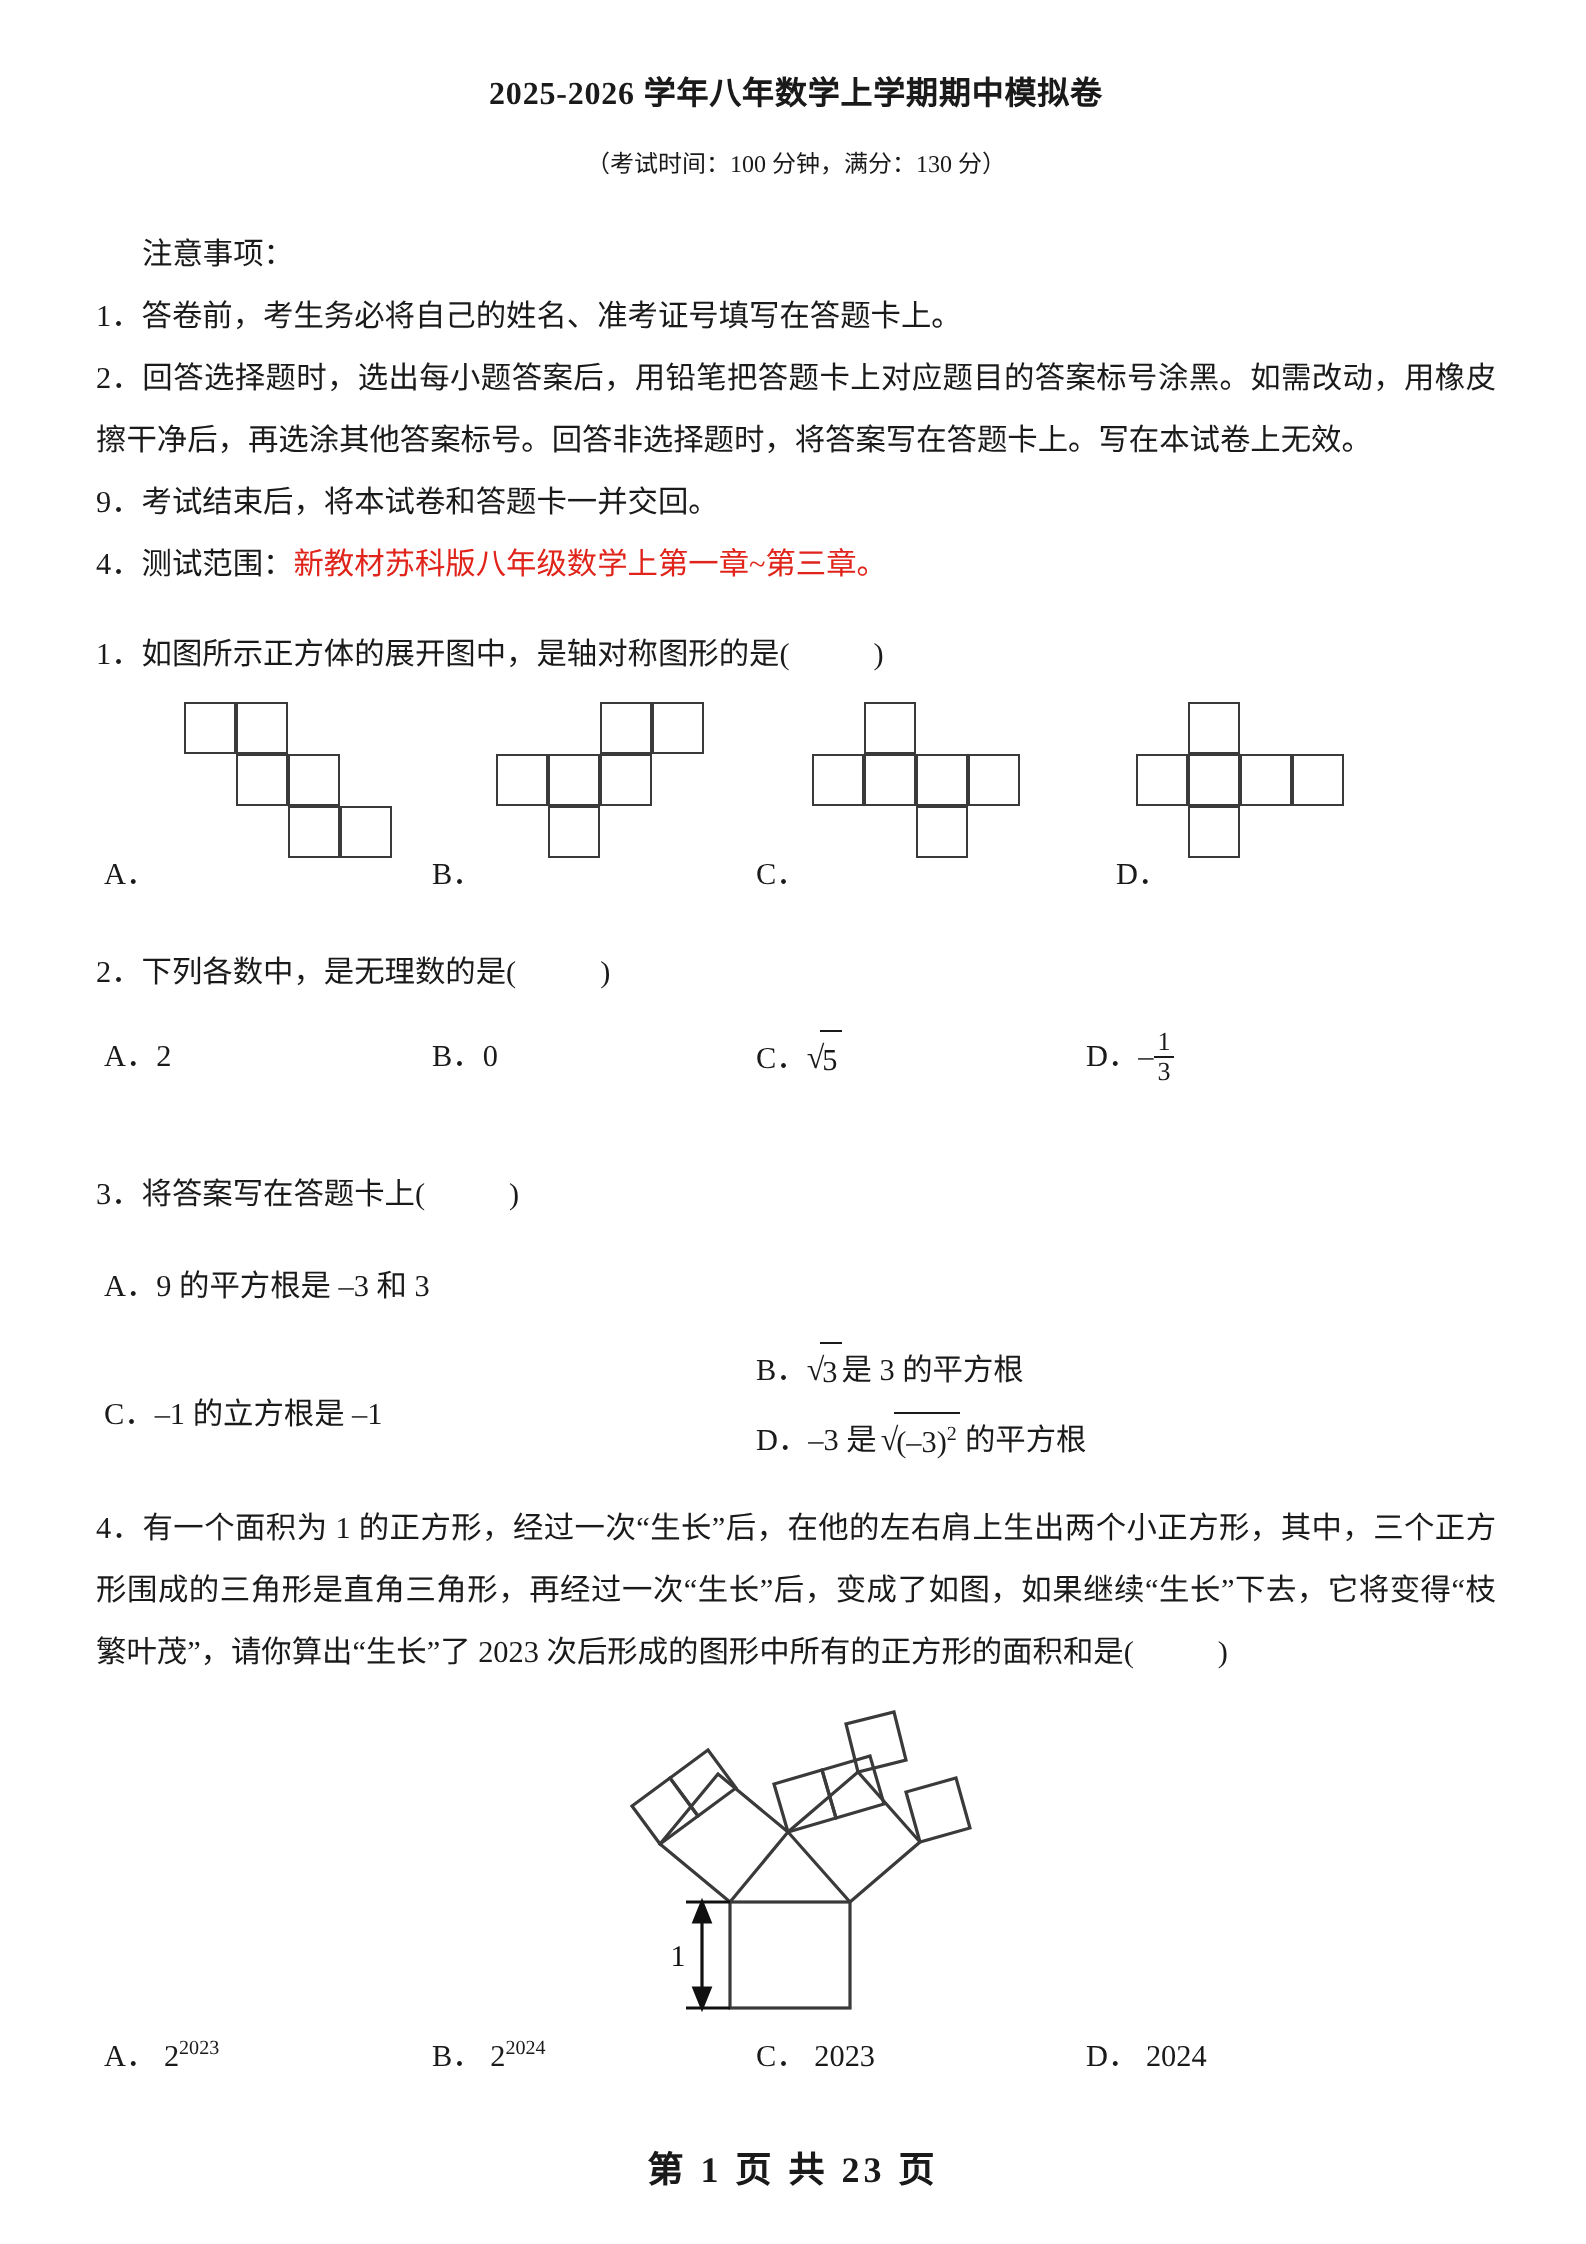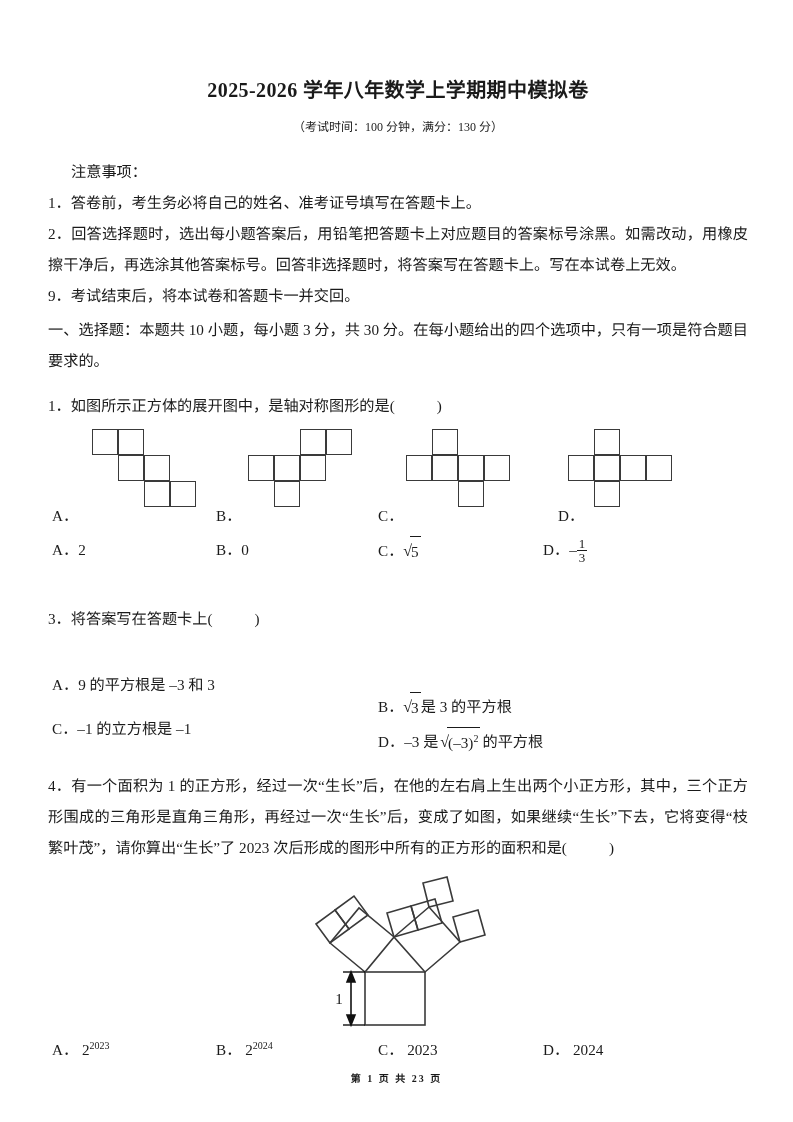--- a/index.html
+++ b/index.html
@@ -25,25 +25,25 @@
   .content {
     position: absolute;
     left: 48px;
     top: 0;
     width: 700px;
   }
 
   
   .doc-title {
     text-align: center;
-    font-size: 20px;
+    font-size: 16px;
     font-weight: 700;
     letter-spacing: 0.4px;
     margin: 0;
-    padding-top: 78px;
+    padding-top: 38px;
     line-height: 1.2;
   }
   .doc-subtitle {
     text-align: center;
     font-size: 12px;
     font-weight: 400;
     margin: 0;
     padding-top: 18px;
     line-height: 1.2;
   }
@@ -153,40 +153,40 @@
   }
   .fig-tree svg { position: absolute; left: 255px; top: 0; }
 
   
   .footer {
     position: absolute;
     left: 0;
     top: 1070px;
     width: 793px;
     text-align: center;
-    font-size: 10px;
+    font-size: 18px;
     font-weight: 700;
     letter-spacing: 2px;
   }
 </style>
 </head>
 <body>
 
 <div class="page">
   <div class="content">
 
     <div class="doc-title">2025-2026 学年八年数学上学期期中模拟卷</div>
     <div class="doc-subtitle">（考试时间：100 分钟，满分：130 分）</div>
 
     <p class="para notice-head">注意事项：</p>
     <p class="para">1．答卷前，考生务必将自己的姓名、准考证号填写在答题卡上。</p>
     <p class="para">2．回答选择题时，选出每小题答案后，用铅笔把答题卡上对应题目的答案标号涂黑。如需改动，用橡皮擦干净后，再选涂其他答案标号。回答非选择题时，将答案写在答题卡上。写在本试卷上无效。</p>
     <p class="para">9．考试结束后，将本试卷和答题卡一并交回。</p>
-
-    <p class="section-head">一、选择题：本题共 10 小题，每小题 3 分，共 30 分。在每小题给出的四个选项中，只有一项是符合题目要求的。</p>
+    <p class="para"><span>4．测试范围：</span><span class="red">新教材苏科版八年级数学上第一章~第三章。</span></p>
+
 
     <p class="q-stem"><span>1．</span><span>如图所示正方体的展开图中，是轴对称图形的是(</span><span class="gap"></span><span>)</span></p>
 
     <div class="nets-row">
       <div class="net" id="net-a" style="left: 44px; width: 104px; height: 78px;">
           <div class="cell" style="left: 0px; top: 0px;"></div>
           <div class="cell" style="left: 26px; top: 0px;"></div>
           <div class="cell" style="left: 26px; top: 26px;"></div>
           <div class="cell" style="left: 52px; top: 26px;"></div>
           <div class="cell" style="left: 52px; top: 52px;"></div>
@@ -218,32 +218,33 @@
         </div>
     </div>
 
     <div class="opt-row" style="height:16px;padding-top:0;">
       <span class="opt a" style="top:-6px;">A．</span>
       <span class="opt b" style="top:-6px;">B．</span>
       <span class="opt c" style="top:-6px;">C．</span>
       <span class="opt d" style="top:-6px;left:510px;">D．</span>
     </div>
 
+    <p class="q-stem" style="padding-top:26px;"><span>2．</span><span>下列各数中，是无理数的是(</span><span class="gap"></span><span>)</span></p>
 
     <div class="opt-row tall">
       <span class="opt a"><span>A．</span><span>2</span></span>
       <span class="opt b"><span>B．</span><span>0</span></span>
       <span class="opt c"><span>C．</span><span class="sqrt"><span class="radical">√</span><span class="rad-body">5</span></span></span>
       <span class="opt d"><span>D．</span><span>–</span><span class="frac"><span class="num">1</span><span class="den">3</span></span></span>
     </div>
 
     <p class="q-stem" style="padding-top:22px;"><span>3．</span><span>将答案写在答题卡上(</span><span class="gap"></span><span>)</span></p>
 
     <div class="opt-row" style="padding-top:24px;height:30px;">
-      <span class="opt opt-wide a" style="top:36px;text-align:right;"><span>A．</span><span>9 的平方根是 –3 和 3</span></span>
+      <span class="opt opt-wide a" style="top:16px;text-align:right;"><span>A．</span><span>9 的平方根是 –3 和 3</span></span>
       <span class="opt opt-wide b" style="top:24px;margin-top:33px;"><span>B．</span><span class="sqrt"><span class="radical">√</span><span class="rad-body">3</span></span><span>是 3 的平方根</span></span>
     </div>
 
     <div class="opt-row" style="padding-top:26px;height:34px;">
       <span class="opt opt-wide a" style="top:26px;"><span>C．</span><span>–1 的立方根是 –1</span></span>
       <span class="opt opt-wide b" style="top:26px;"><span>D．</span><span>–3 是</span><span class="sqrt" style="margin:12px 2px;"><span class="radical">√</span><span class="rad-body"><span>(–3)</span><sup>2</sup></span></span><span>的平方根</span></span>
     </div>
 
     <p class="q-stem" style="padding-top:22px;"><span>4．</span><span>有一个面积为 1 的正方形，经过一次“生长”后，在他的左右肩上生出两个小正方形，其中，三个正方形围成的三角形是直角三角形，再经过一次“生长”后，变成了如图，如果继续“生长”下去，它将变得“枝繁叶茂”，请你算出“生长”了 2023 次后形成的图形中所有的正方形的面积和是(</span><span class="gap"></span><span>)</span></p>
 

